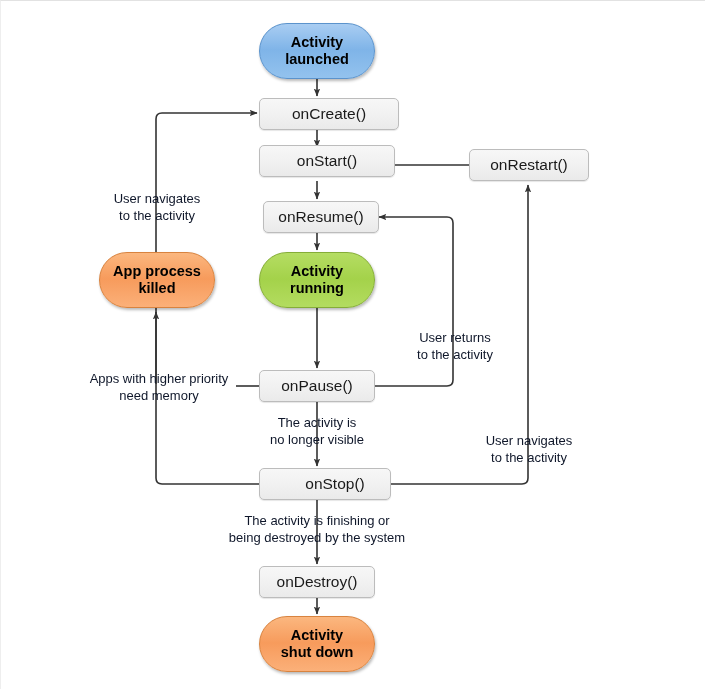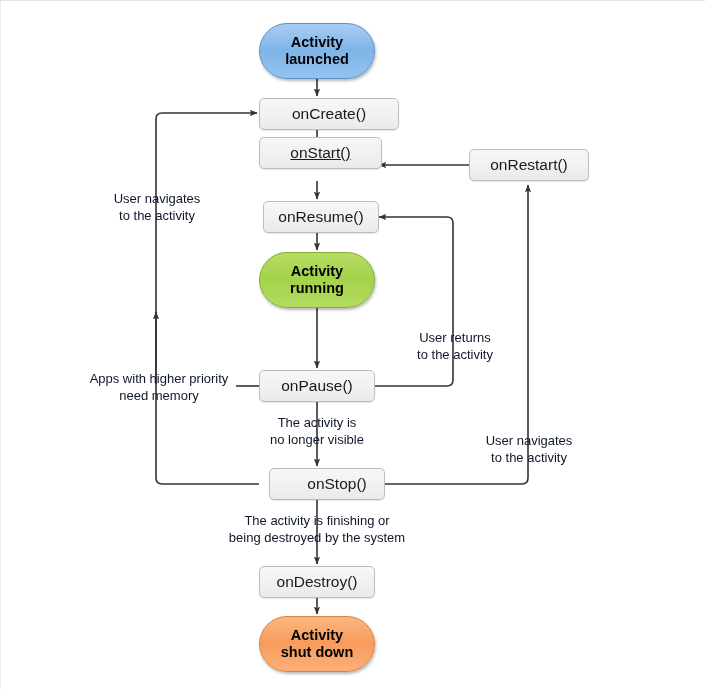--- a/index.html
+++ b/index.html
@@ -116,42 +116,45 @@
   </svg>
 
   <div class="node state blue" style="left:258px;top:22px;width:116px;height:56px;">
     <span class="label">Activity<br>launched</span>
   </div>
 
   <div class="node method" style="left:258px;top:97px;width:140px;height:32px;">
     <span class="label">onCreate()</span>
   </div>
 
-  <div class="node method" style="left:258px;top:136px;width:123px;height:32px;text-decoration:underline;">
+  <div class="node method" style="left:258px;top:144px;width:136px;height:32px;">
     <span class="label">onStart()</span>
   </div>
 
   <div class="node method" style="left:468px;top:148px;width:120px;height:32px;justify-content:center;">
     <span class="label">onRestart()</span>
   </div>
 
   <div class="node method" style="left:262px;top:200px;width:116px;height:32px;">
     <span class="label">onResume()</span>
   </div>
 
   <div class="node state green" style="left:258px;top:251px;width:116px;height:56px;">
     <span class="label">Activity<br>running</span>
   </div>
 
+  <div class="node state orange" style="left:98px;top:251px;width:116px;height:56px;">
+    <span class="label">App process<br>killed</span>
+  </div>
 
   <div class="node method" style="left:258px;top:369px;width:116px;height:32px;">
     <span class="label">onPause()</span>
   </div>
 
-  <div class="node method" style="left:268px;top:467px;width:116px;height:32px;padding-left:20px;">
+  <div class="node method" style="left:258px;top:467px;width:132px;height:32px;padding-left:20px;">
     <span class="label">onStop()</span>
   </div>
 
   <div class="node method" style="left:258px;top:565px;width:116px;height:32px;">
     <span class="label">onDestroy()</span>
   </div>
 
   <div class="node state orange" style="left:258px;top:615px;width:116px;height:56px;">
     <span class="label">Activity<br>shut down</span>
   </div>

